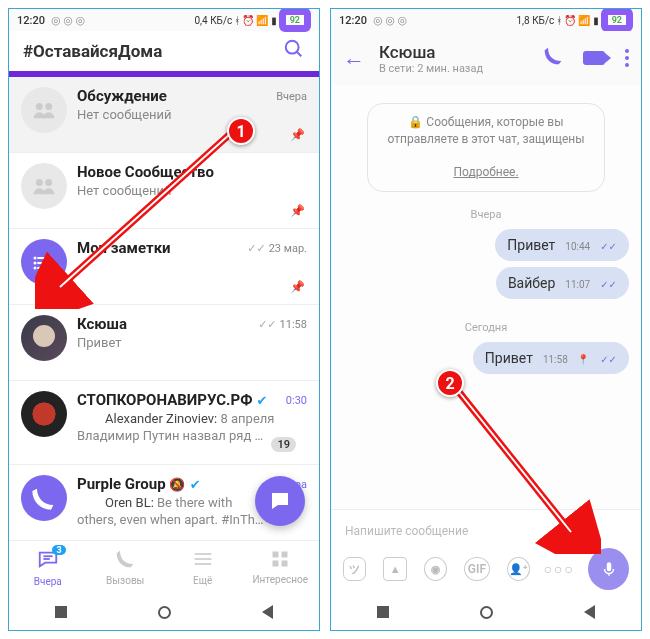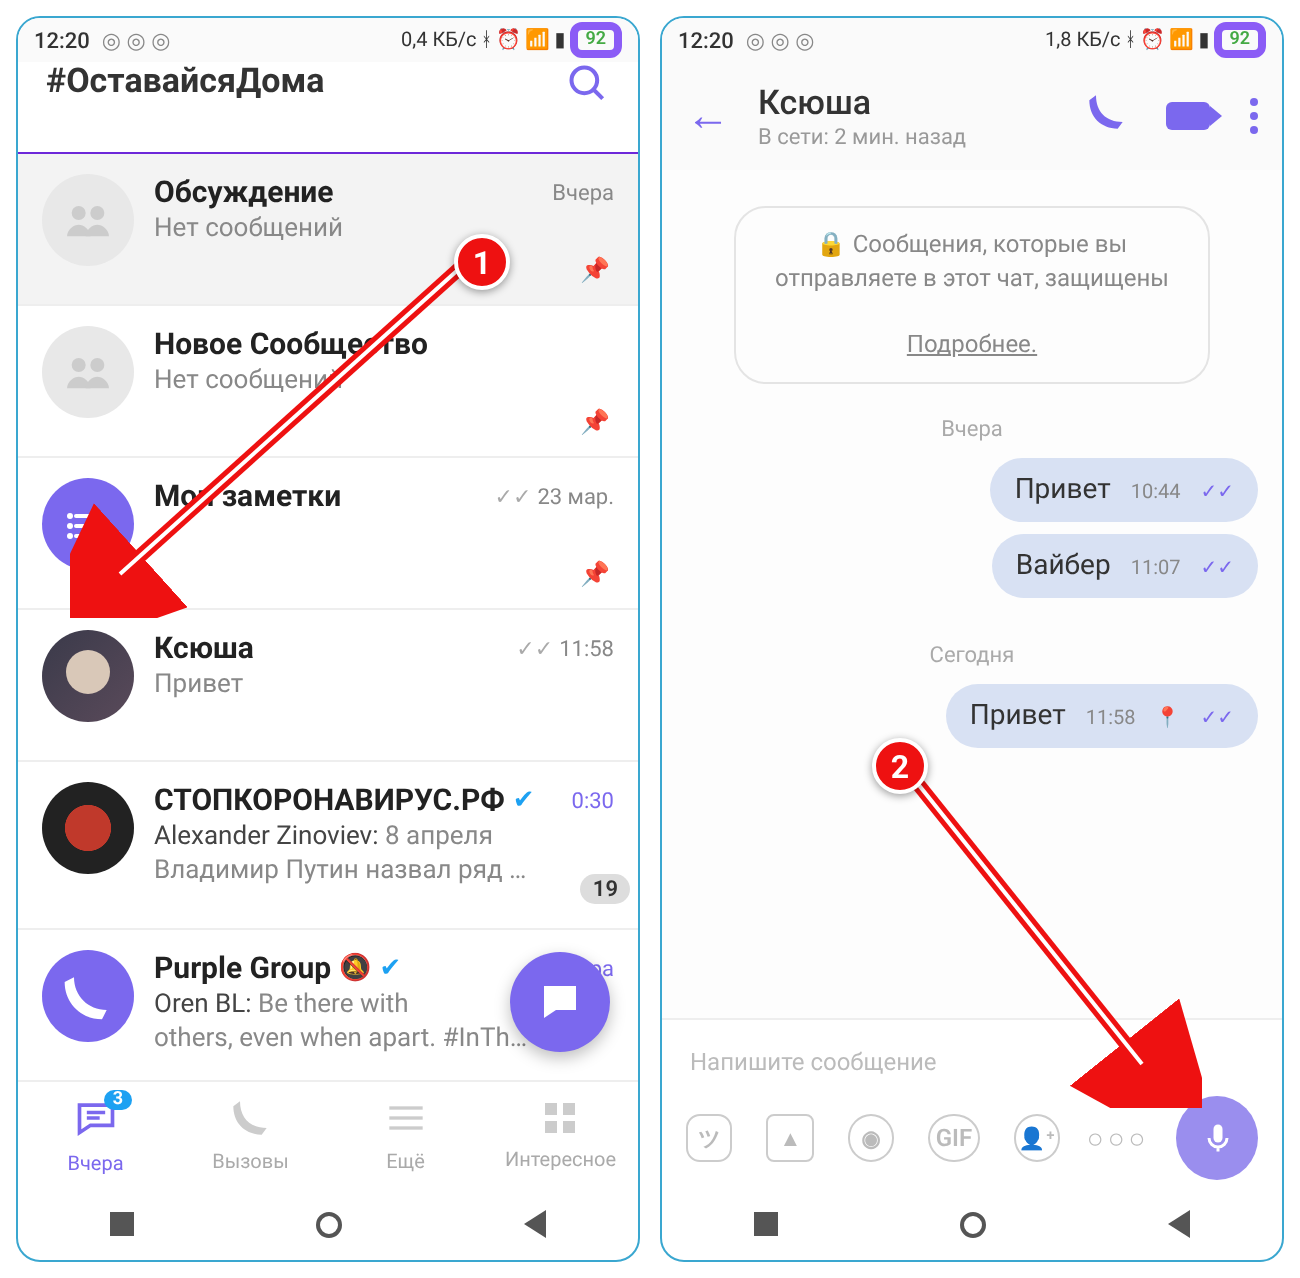--- a/index.html
+++ b/index.html
@@ -1,47 +1,47 @@
 <!DOCTYPE html>
 <html><head>
 <meta charset="utf-8">
 <style>
   * { box-sizing: border-box; margin: 0; padding: 0; }
   body { font-family: -apple-system, Roboto, Arial, sans-serif; background: #fff; width: 650px; height: 639px; display: flex; gap: 10px; padding: 8px; }
-  .phone { width: 312px; height: 623px; border: 1px solid #3aa7d0; border-radius: 12px; background: #fff; display: flex; flex-direction: column; position: relative; overflow: hidden; }
+  .phone { width: 312px; height: 623px; border: 1px solid #3aa7d0; border-radius: 0; background: #fff; display: flex; flex-direction: column; position: relative; overflow: hidden; }
   .status-bar { height: 22px; background: #fafafa; display: flex; align-items: center; padding: 0 8px; font-size: 11px; color: #333; }
   .status-left { font-weight: 500; }
   .status-right { margin-left: auto; display: flex; align-items: center; gap: 2px; font-size: 10px; }
   .status-right span { display: inline-flex; align-items: center; }
-  .battery { border: 4px solid #8b5cf6; border-radius: 6px; padding: 0 4px; color: #4a4; font-weight: 600; font-size: 9px; }
+  .battery { border: 7px solid #8b5cf6; border-radius: 6px; padding: 0 4px; color: #4a4; font-weight: 600; font-size: 9px; }
 
   
-  .header-left { height: 46px; display: flex; padding: 0 14px; border-bottom: 1px solid #6d28d9; }
+  .header-left { height: 46px; display: flex; align-items: center; padding: 0 14px; border-bottom: 6px solid #6d28d9; }
   .header-title { font-size: 17px; font-weight: 700; color: #333; }
   .search-btn { margin-left: auto; color: #6a5acd; font-size: 20px; }
 
   .chat-list { flex: 1; overflow: hidden; background: #000000; }
   .chat-item { display: flex; align-items: flex-start; padding: 10px 12px; border-bottom: 1px solid #eee; background: #fff; position: relative; height: 76px; }
   .chat-item.selected { background: #f3f3f3; }
   .avatar { width: 46px; height: 46px; border-radius: 50%; background: #e8e8e8; flex-shrink: 0; display: flex; align-items: center; justify-content: center; color: #bbb; font-size: 24px; }
   .avatar.purple { background: #7b68ee; color: #fff; }
   .avatar.photo { background: linear-gradient(135deg, #3a3a4a, #5a4a5a); position: relative; overflow: hidden; }
   .avatar.photo::after { content: ''; position: absolute; top: 10px; left: 12px; width: 22px; height: 22px; border-radius: 50%; background: #d9c8b8; }
   .avatar.red { background: radial-gradient(circle, #c0392b 35%, #222 36%); }
   .avatar.viber { background: #7b68ee; }
   .chat-body { flex: 1; margin-left: 10px; overflow: hidden; }
   .chat-top { display: flex; align-items: center; }
   .chat-name { font-size: 15px; font-weight: 700; color: #222; white-space: nowrap; overflow: hidden; text-overflow: ellipsis; }
   .chat-time { margin-left: auto; font-size: 11px; color: #888; white-space: nowrap; }
   .chat-time.purple { color: #7b68ee; }
   .chat-sub { font-size: 13px; color: #888; line-height: 1.3; margin-top: 2px; white-space: nowrap; overflow: hidden; text-overflow: ellipsis; }
-  .chat-sub .author { color: #444; }
+  .chat-sub .author { color: #444; margin-left: 28px; }
   .chat-sub2 { font-size: 13px; color: #888; white-space: nowrap; overflow: hidden; text-overflow: ellipsis; }
   .pin { position: absolute; right: 14px; bottom: 10px; color: #ccc; font-size: 12px; }
-  .badge { position: absolute; right: 4px; bottom: 12px; background: #ddd; color: #333; font-size: 11px; padding: 1px 6px; border-radius: 10px; font-weight: 600; }
+  .badge { position: absolute; right: 23px; bottom: 12px; background: #ddd; color: #333; font-size: 11px; padding: 1px 6px; border-radius: 10px; font-weight: 600; }
   .verified { color: #1da1f2; font-size: 13px; margin-left: 4px; }
   .muted { color: #aaa; font-size: 13px; margin-left: 4px; }
   .checks { color: #aaa; font-size: 11px; margin-right: 3px; }
 
   .fab { position: absolute; right: 14px; bottom: 104px; width: 50px; height: 50px; border-radius: 50%; background: #7b68ee; display: flex; align-items: center; justify-content: center; color: #fff; font-size: 22px; box-shadow: 0 3px 8px rgba(0,0,0,.25); }
 
   .bottom-tabs { height: 54px; border-top: 1px solid #eee; display: flex; }
   .tab { flex: 1; display: flex; flex-direction: column; align-items: center; justify-content: center; font-size: 10px; color: #aaa; gap: 2px; position: relative; }
   .tab.active { color: #7b68ee; }
   .tab-icon { font-size: 18px; }

